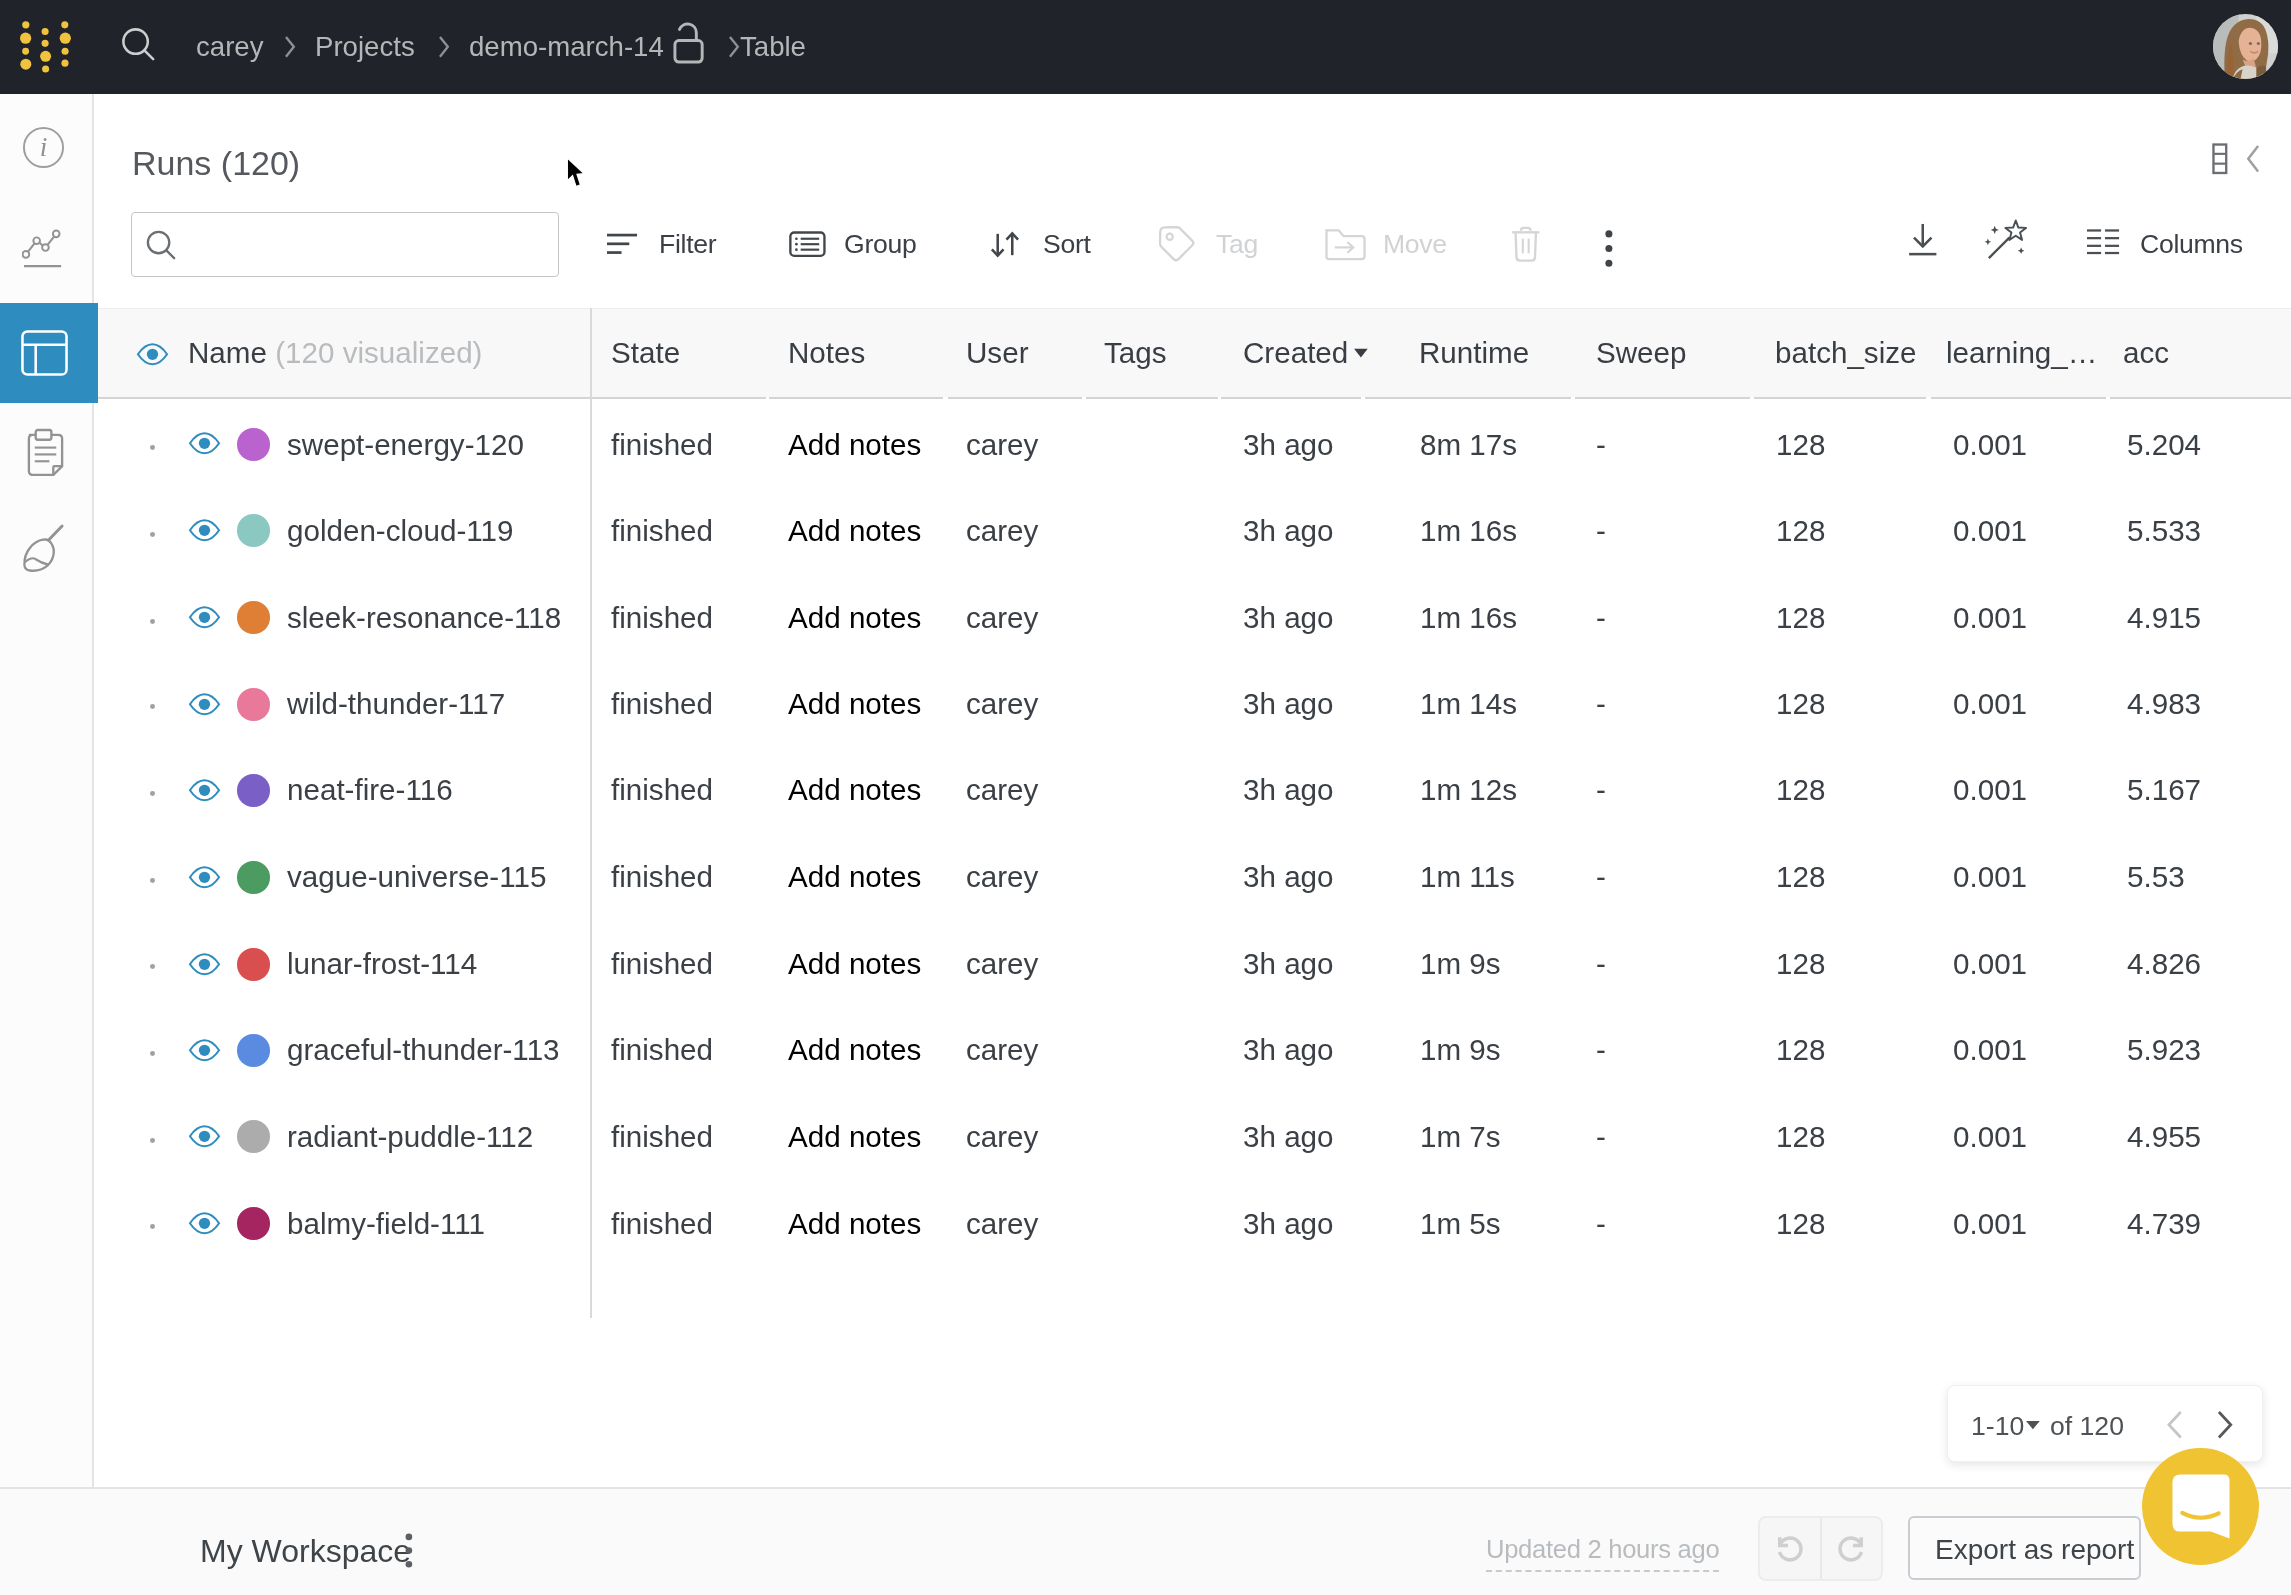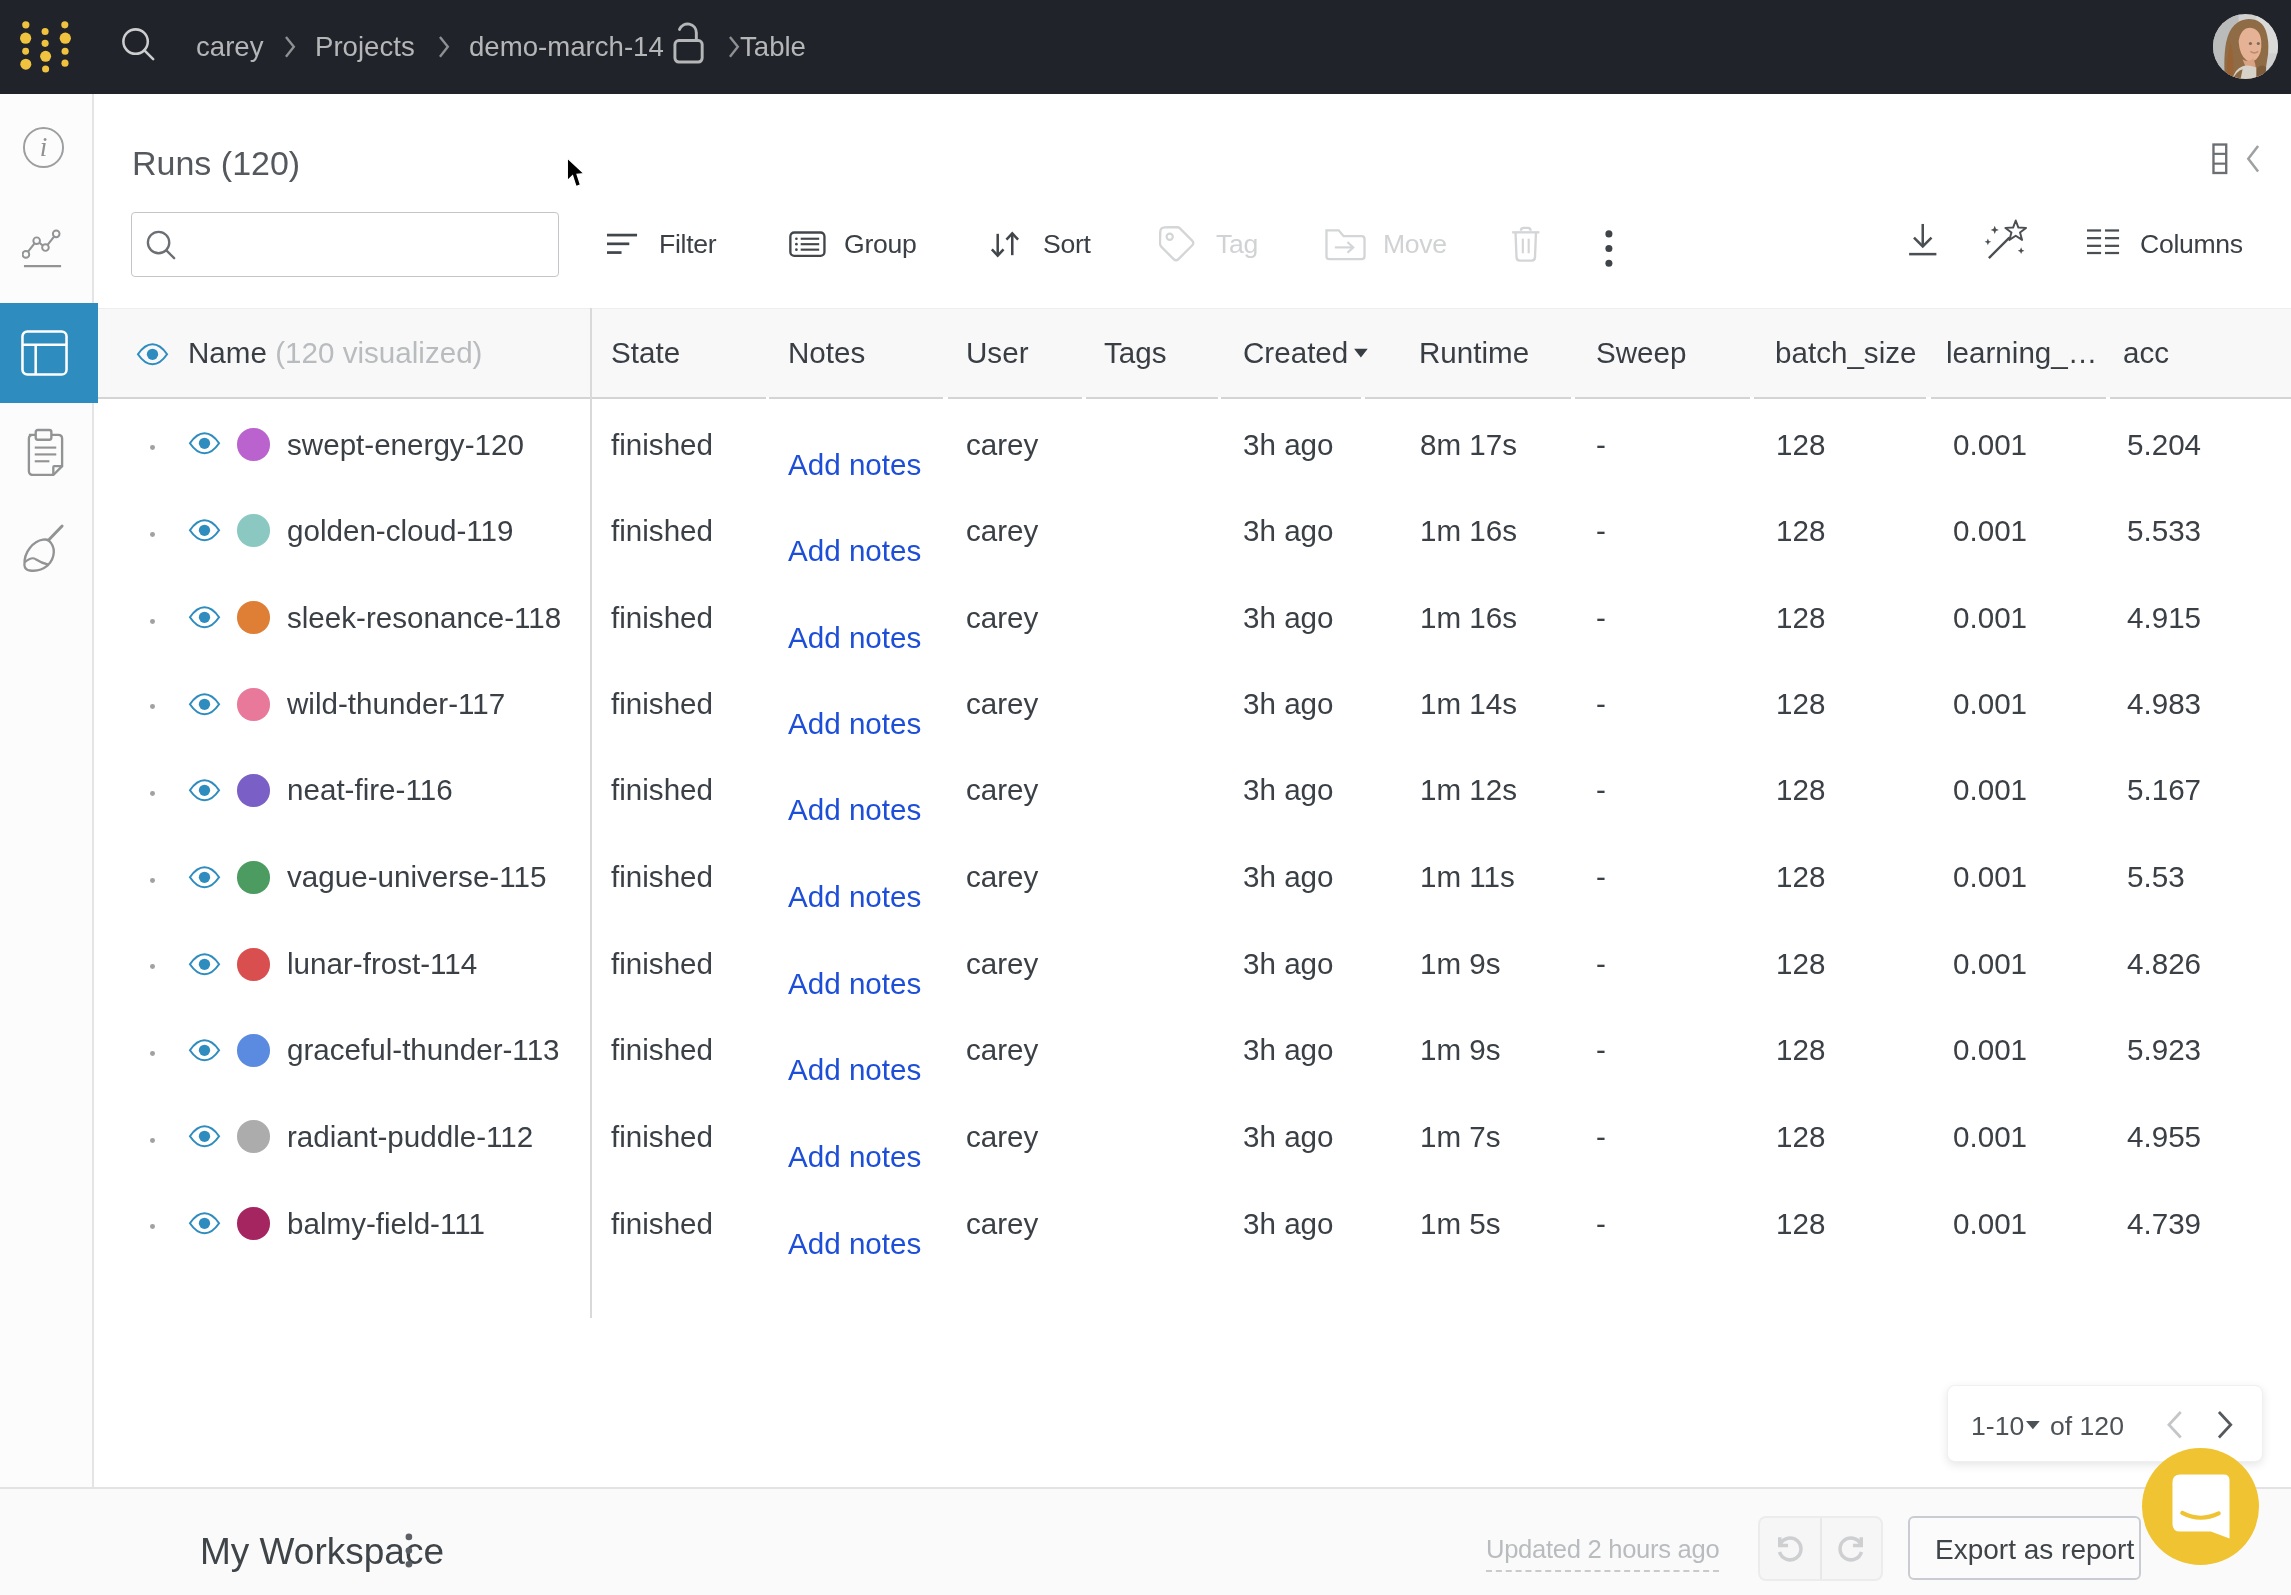--- a/index.html
+++ b/index.html
@@ -1,21 +1,21 @@
 <!DOCTYPE html>
 <html><head>
 <meta charset="utf-8">
 <style>
   html,body{margin:0;padding:0;}
   body{width:2291px;height:1596px;overflow:hidden;font-family:"Liberation Sans",sans-serif;background:#fff;}
   #page{position:relative;width:2291px;height:1596px;background:#fff;}
   .abs{position:absolute;}
   .t{font-size:29.6px;color:#3b4046;white-space:nowrap;line-height:43px;}
   .tb{font-size:26.6px;color:#3b4046;white-space:nowrap;line-height:43px;letter-spacing:-0.3px;}
-  .grey{color:#1d4ed8;margin-top:20px;}
+  .grey{color:#000000;}
   .hdr{font-size:29.6px;color:#393e44;white-space:nowrap;line-height:43px;}
   
   #nav{position:absolute;left:0;top:0;width:2291px;height:94px;background:#202329;}
   .crumb{font-size:27.6px;color:#b4b6b8;line-height:94px;position:absolute;top:0;white-space:nowrap;}
   
   #side{position:absolute;left:0;top:94px;width:94px;height:1394px;background:#fcfcfc;border-right:2px solid #e4e4e4;box-sizing:border-box;}
   #sidetab{position:absolute;left:0;top:209px;width:98px;height:100px;background:#2e8cbe;z-index:3;}
   
   .vline{position:absolute;background:#d9d9d9;}
 </style>
@@ -420,21 +420,21 @@
     </svg>
   <span class="t abs" style="left:2050px;top:1405px;color:#4d5257;font-size:26.6px;">of 120</span>
   <svg class="abs" style="left:2165px;top:1409px" width="19.7" height="31.5" viewBox="0 0 20 32">
       <polyline points="16,3 4,16 16,29" fill="none" stroke="#c4c6c8" stroke-width="2.8"></polyline>
     </svg>
   <svg class="abs" style="left:2215px;top:1409px" width="19.7" height="31.5" viewBox="0 0 20 32">
       <polyline points="4,3 16,16 4,29" fill="none" stroke="#55595e" stroke-width="2.8"></polyline>
     </svg>
 
   <div class="abs" style="left:0;top:1487px;width:2291px;height:108px;background:#fafafa;border-top:2px solid #e3e3e3;box-sizing:border-box;"></div>
-  <span class="t abs" style="left:200px;top:1530px;color:#3f4449;font-size:37px;">My Workspace</span>
+  <span class="t abs" style="left:200px;top:1530px;color:#3f4449;font-size:32px;">My Workspace</span>
   <svg class="abs" style="left:403px;top:1532px" width="11.8" height="41" viewBox="0 0 12 42">
     <circle cx="6" cy="5" r="3.4" fill="#5c6065"></circle>
       <circle cx="6" cy="19" r="3.4" fill="#5c6065"></circle>
       <circle cx="6" cy="33" r="3.4" fill="#5c6065"></circle>
   </svg>
   <span class="t abs" style="left:1486px;top:1533px;color:#b9bcbf;border-bottom:2px dashed #c8cacc;padding-bottom:3.9px;line-height:33px;font-size:25.6px;letter-spacing:-0.3px;">Updated 2 hours ago</span>
   <div class="abs" style="left:1758px;top:1516px;width:125px;height:65px;background:#f6f6f6;border:2px solid #ececec;border-radius:7.9px;box-sizing:border-box;"></div>
   <div class="abs" style="left:1820px;top:1518px;width:2px;height:61px;background:#e8e8e8;"></div>
   <svg class="abs" style="left:1771px;top:1530px" width="37" height="37" viewBox="0 0 38 38">
     <path d="M9 7.5 L9 16 L17.5 16" fill="none" stroke="#cdcfd1" stroke-width="3.6"></path>

